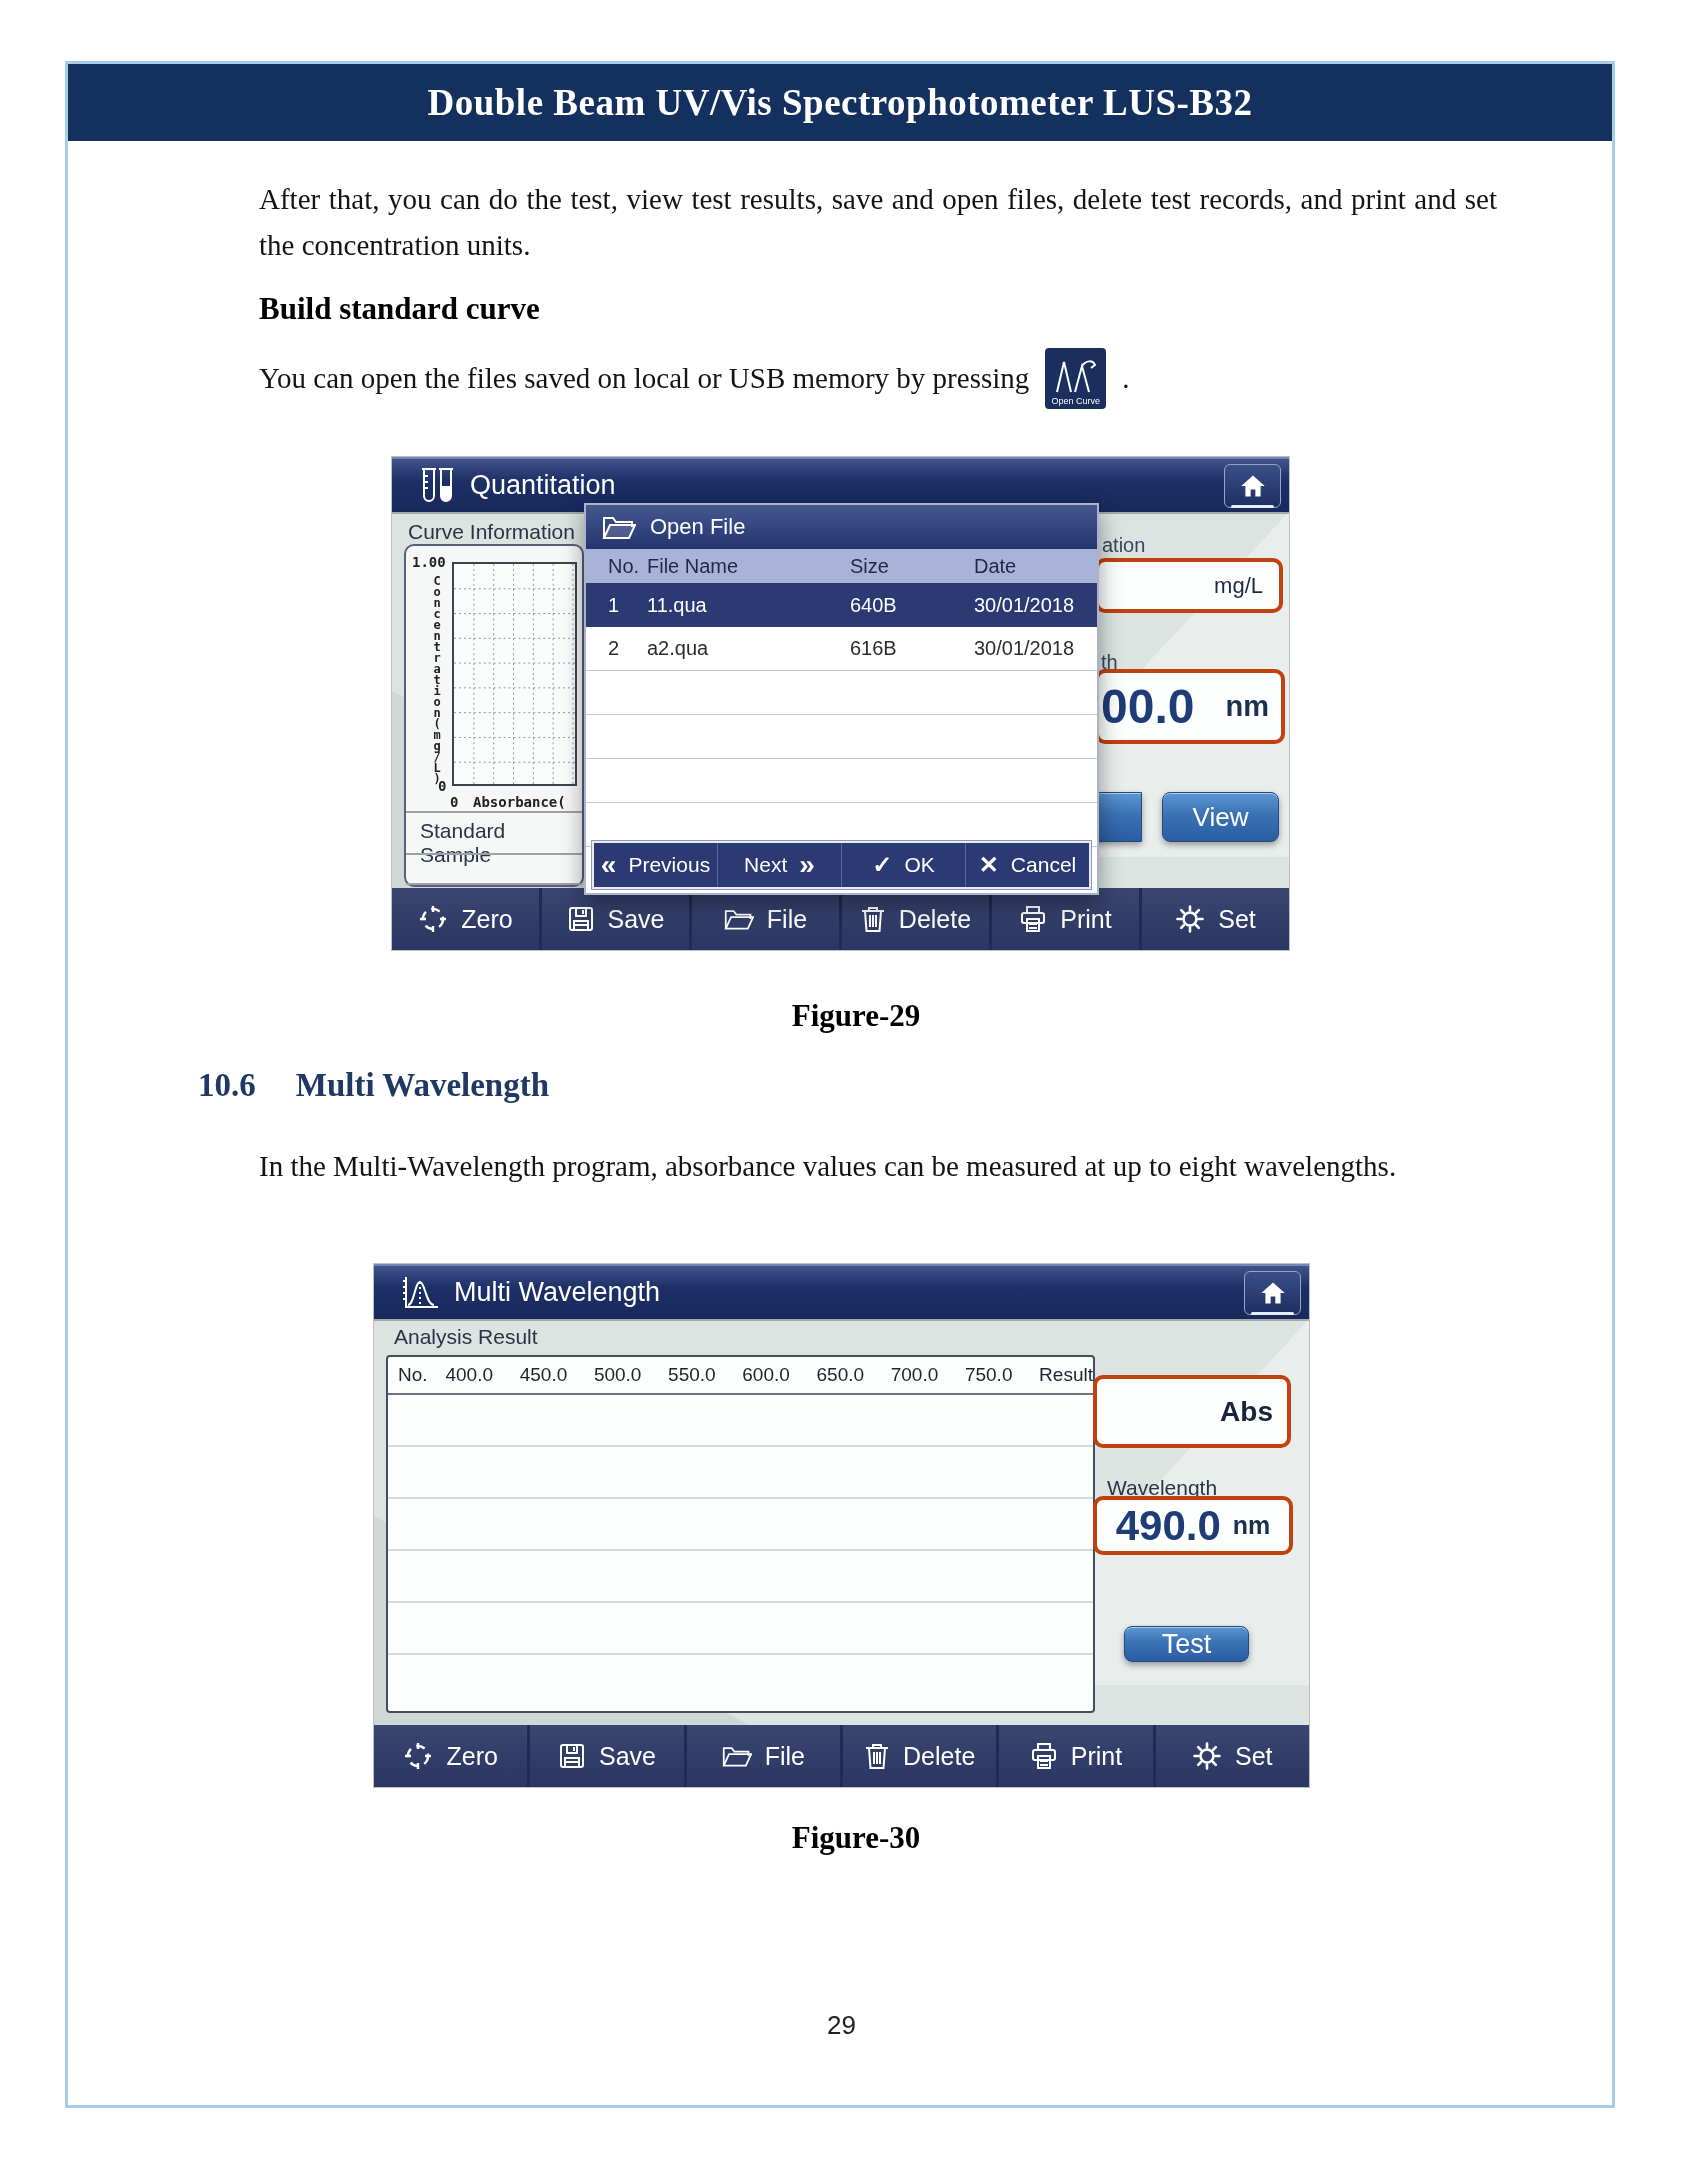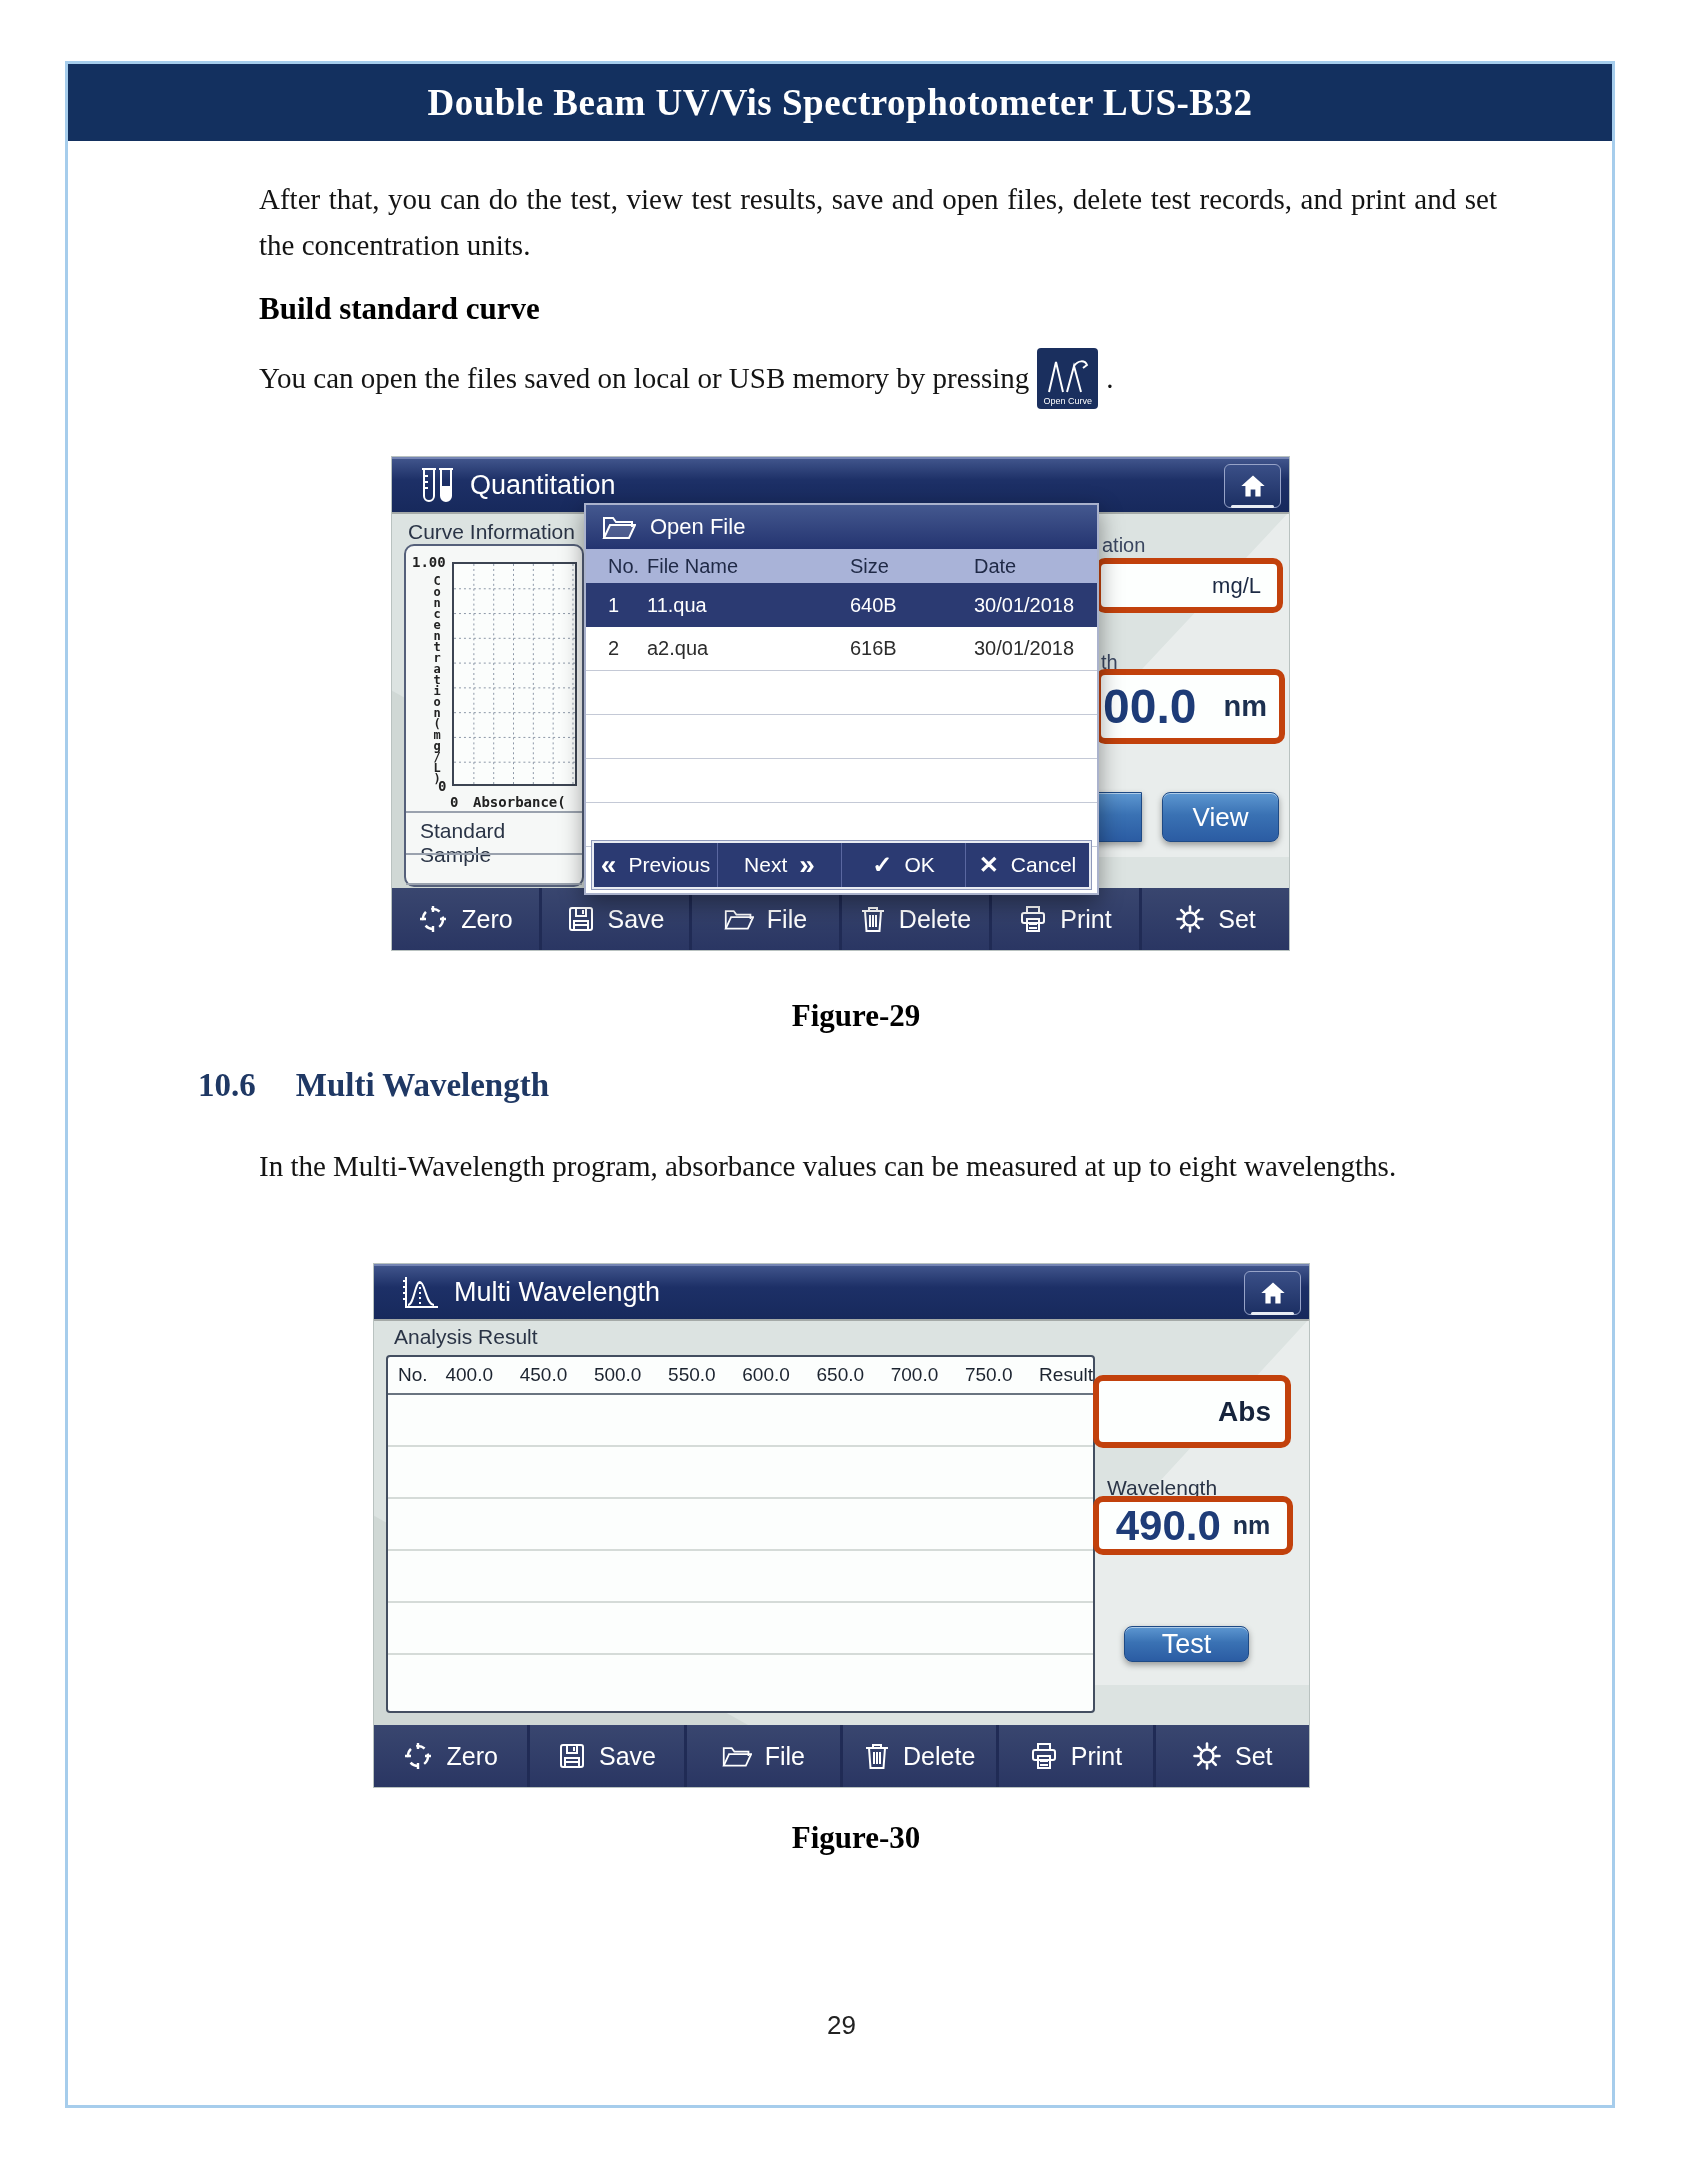--- a/index.html
+++ b/index.html
@@ -7,21 +7,21 @@
   .page { position:relative; width:1683px; height:2178px; background:#fff; overflow:hidden;
           font-family:"Liberation Serif", serif; color:#111; }
   .sheet-border { position:absolute; left:65px; top:61px; width:1550px; height:2047px;
                   border:3px solid #a6cdec; }
   .doc-header { position:absolute; left:68px; top:64px; width:1544px; height:77px;
                 background:#13305f; color:#fff; display:flex; align-items:center; justify-content:center;
                 font-size:37px; font-weight:bold; letter-spacing:0.5px; }
   .p-intro { position:absolute; left:259px; top:176px; width:1238px; font-size:29px;
              line-height:46px; text-align:justify; color:#141414; }
   .h-build { position:absolute; left:259px; top:291px; font-size:31px; font-weight:bold; color:#000; }
-  .p-open { position:absolute; left:259px; top:348px; display:flex; align-items:center; gap:8px;
+  .p-open { position:absolute; left:259px; top:348px; display:flex; align-items:center; gap:16px;
             font-size:29px; color:#141414; }
   .open-curve-chip { width:61px; height:61px; background:#1a2f5e; border-radius:4px; position:relative;
                      display:flex; flex-direction:column; align-items:center; justify-content:flex-end; }
   .open-curve-chip .occ-label { color:#fff; font-family:"Liberation Sans",sans-serif; font-size:9px; padding-bottom:3px; }
   .caption { position:absolute; left:0; width:1683px; text-align:center; font-size:31px; font-weight:bold; color:#000;padding-left:29px; }
   .cap29 { top:998px; } .cap30 { top:1820px; }
   .sec-heading { position:absolute; left:198px; top:1067px; color:#1f3864; font-weight:bold; font-size:33px; }
   .sec-heading .sec-num { margin-right:40px; }
   .p-multi { position:absolute; left:259px; top:1142px; width:1240px; font-size:29px;
              line-height:49px; text-align:justify; color:#141414; }
@@ -77,21 +77,21 @@
   .dlg-buttons { position:absolute; left:6px; right:6px; bottom:4px; height:48px; background:#2b3a72;
                  border:2px solid #e8ebf2; outline:1px solid #8f99bb; display:flex; color:#fff; }
   .dlg-btn { flex:1; display:flex; align-items:center; justify-content:center; gap:12px;
              font-size:21px; border-right:1px solid #5a67a0; }
   .dlg-btn:last-child { border-right:none; }
   .chev { font-size:28px; font-weight:bold; line-height:1; }
   .mark { font-size:24px; font-weight:bold; line-height:1; }
 
   
   .trunc-label { position:absolute; font-size:20px; color:#3a4660; }
-  .value-box { position:absolute; background:#fdfffe; border:6px solid #c2410c; border-radius:10px;
+  .value-box { position:absolute; background:#fdfffe; border:4px solid #c2410c; border-radius:10px;
                display:flex; align-items:center; }
   .unit-box { left:703px; top:101px; width:188px; height:55px; justify-content:flex-end; padding-right:16px;
               font-size:22px; color:#1c2a44; }
   .wlbox29 { left:703px; top:212px; width:190px; height:75px; justify-content:space-between; padding:0 12px 0 2px; }
   .big-val { font-size:48px; font-weight:bold; color:#1e3c78; }
   .unit-sm { font-size:29px; font-weight:bold; color:#1c3050; }
   .blue-btn { background:linear-gradient(#5d97d1,#3a72b4 45%,#2b5ca3); border:1px solid #1e4a85; border-radius:8px;
               color:#fff; display:flex; align-items:center; justify-content:center;
               box-shadow:0 3px 6px rgba(0,0,0,.35), inset 0 1px 0 rgba(255,255,255,.5); }
   .partial-btn { position:absolute; left:693px; top:335px; width:57px; height:50px; border-radius:8px 0 0 8px; z-index:1; }

